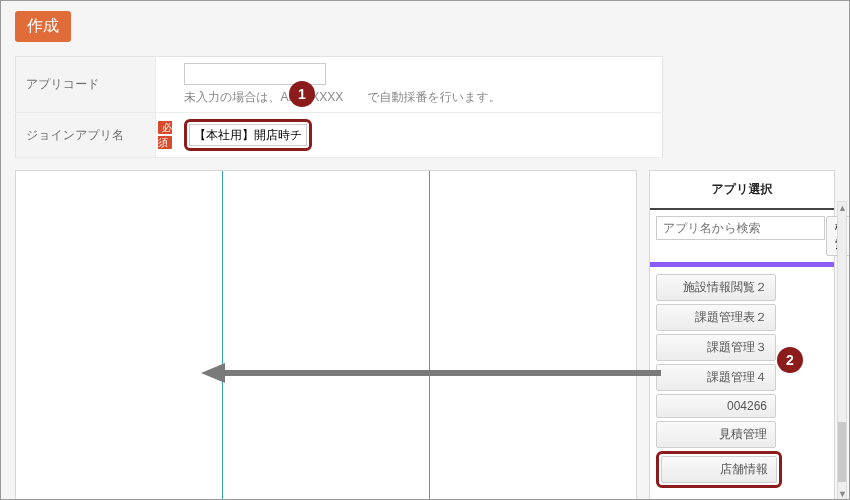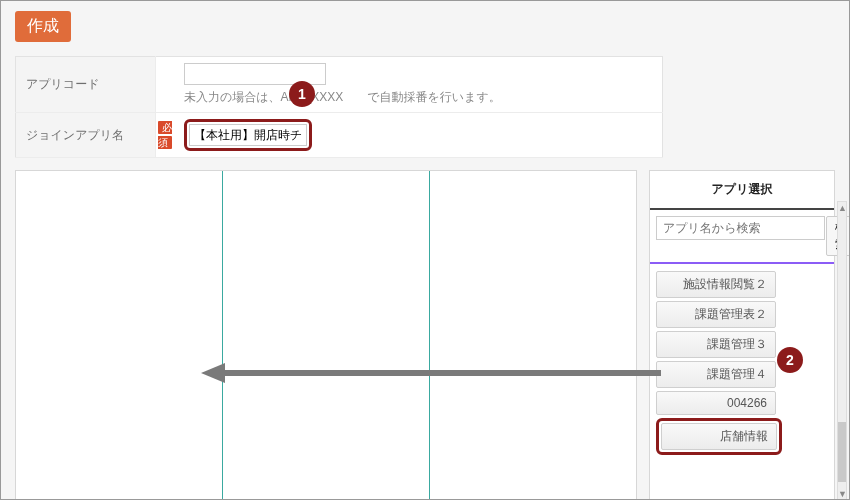--- a/index.html
+++ b/index.html
@@ -21,21 +21,21 @@
   .canvas { flex: 1; background: #fff; border: 1px solid #d7d7d7; position: relative; }
   .canvas .col-line { position: absolute; top: 0; bottom: 0; width: 1px; background: #3aa9a0; }
   .canvas .col-line.c1 { left: 33.3%; }
   .canvas .col-line.c2 { left: 66.6%; }
 
   .side { width: 186px; background: #fff; border: 1px solid #d7d7d7; display: flex; flex-direction: column; }
   .tabs { display: flex; }
   .tab { flex: 1; text-align: center; padding: 10px 4px; font-size: 12px; color: #555; border-bottom: 1px solid #ddd; cursor: pointer; }
   .tab.active { font-weight: bold; color: #222; border-bottom: 2px solid #444; }
   .tab.inactive { background: #efefef; color: #9a9a9a; }
-  .search-row { display: flex; padding: 6px; gap: 1px; border-bottom: 2px solid #8b5cf6; }
+  .search-row { display: flex; padding: 6px; gap: 1px; border-bottom: 5px solid #8b5cf6; }
   .search-input { flex: 1; border: 1px solid #ccc; height: 24px; padding: 2px 6px; font-size: 12px; }
   .search-btn { border: 1px solid #ccc; background: #f7f7f7; padding: 2px 8px; font-size: 12px; border-radius: 2px; cursor: pointer; }
 
   .app-list { flex: 1; overflow-y: auto; padding: 4px 6px; position: relative; }
   .app-item { text-align: right; width: 120px; display: block; border: 1px solid #cfcfcf; border-radius: 2px; background: linear-gradient(#f9f9f9,#ececec); color: #555; padding: 4px 8px; margin: 3px 0; font-size: 12px; cursor: pointer; white-space: nowrap; overflow: hidden; text-overflow: ellipsis; }
   .app-item.highlight-outer { border: 3px solid #8c1b1b; border-radius: 6px; padding: 2px; background: transparent; width: 126px; }
   .app-item.highlight-outer .inner { border: 1px solid #cfcfcf; border-radius: 2px; background: linear-gradient(#f9f9f9,#ececec); padding: 4px 8px; display: block; }
 
   .scrollbar { position: absolute; right: 2px; top: 200px; width: 10px; height: 300px; background: #eee; border: 1px solid #ddd; }
   .scrollbar .thumb { position: absolute; left: 0; right: 0; top: 220px; height: 60px; background: #c9c9c9; }
@@ -89,20 +89,21 @@
       <div class="search-row">
         <input class="search-input" placeholder="アプリ名から検索" style="">
         <button class="search-btn">検 索</button>
       </div>
       <div class="app-list" id="app-list">
           <button class="app-item">施設情報閲覧２</button>
           <button class="app-item">課題管理表２</button>
           <button class="app-item">課題管理３</button>
           <button class="app-item">課題管理４</button>
           <button class="app-item">004266</button>
+          <button class="app-item">見積管理</button>
           <div class="app-item highlight-outer">
             <span class="inner">店舗情報</span>
           </div>
         </div>
     </div>
   </div>
 </div>
 
 <div class="scrollbar">
   <div class="arrow up">▲</div>

